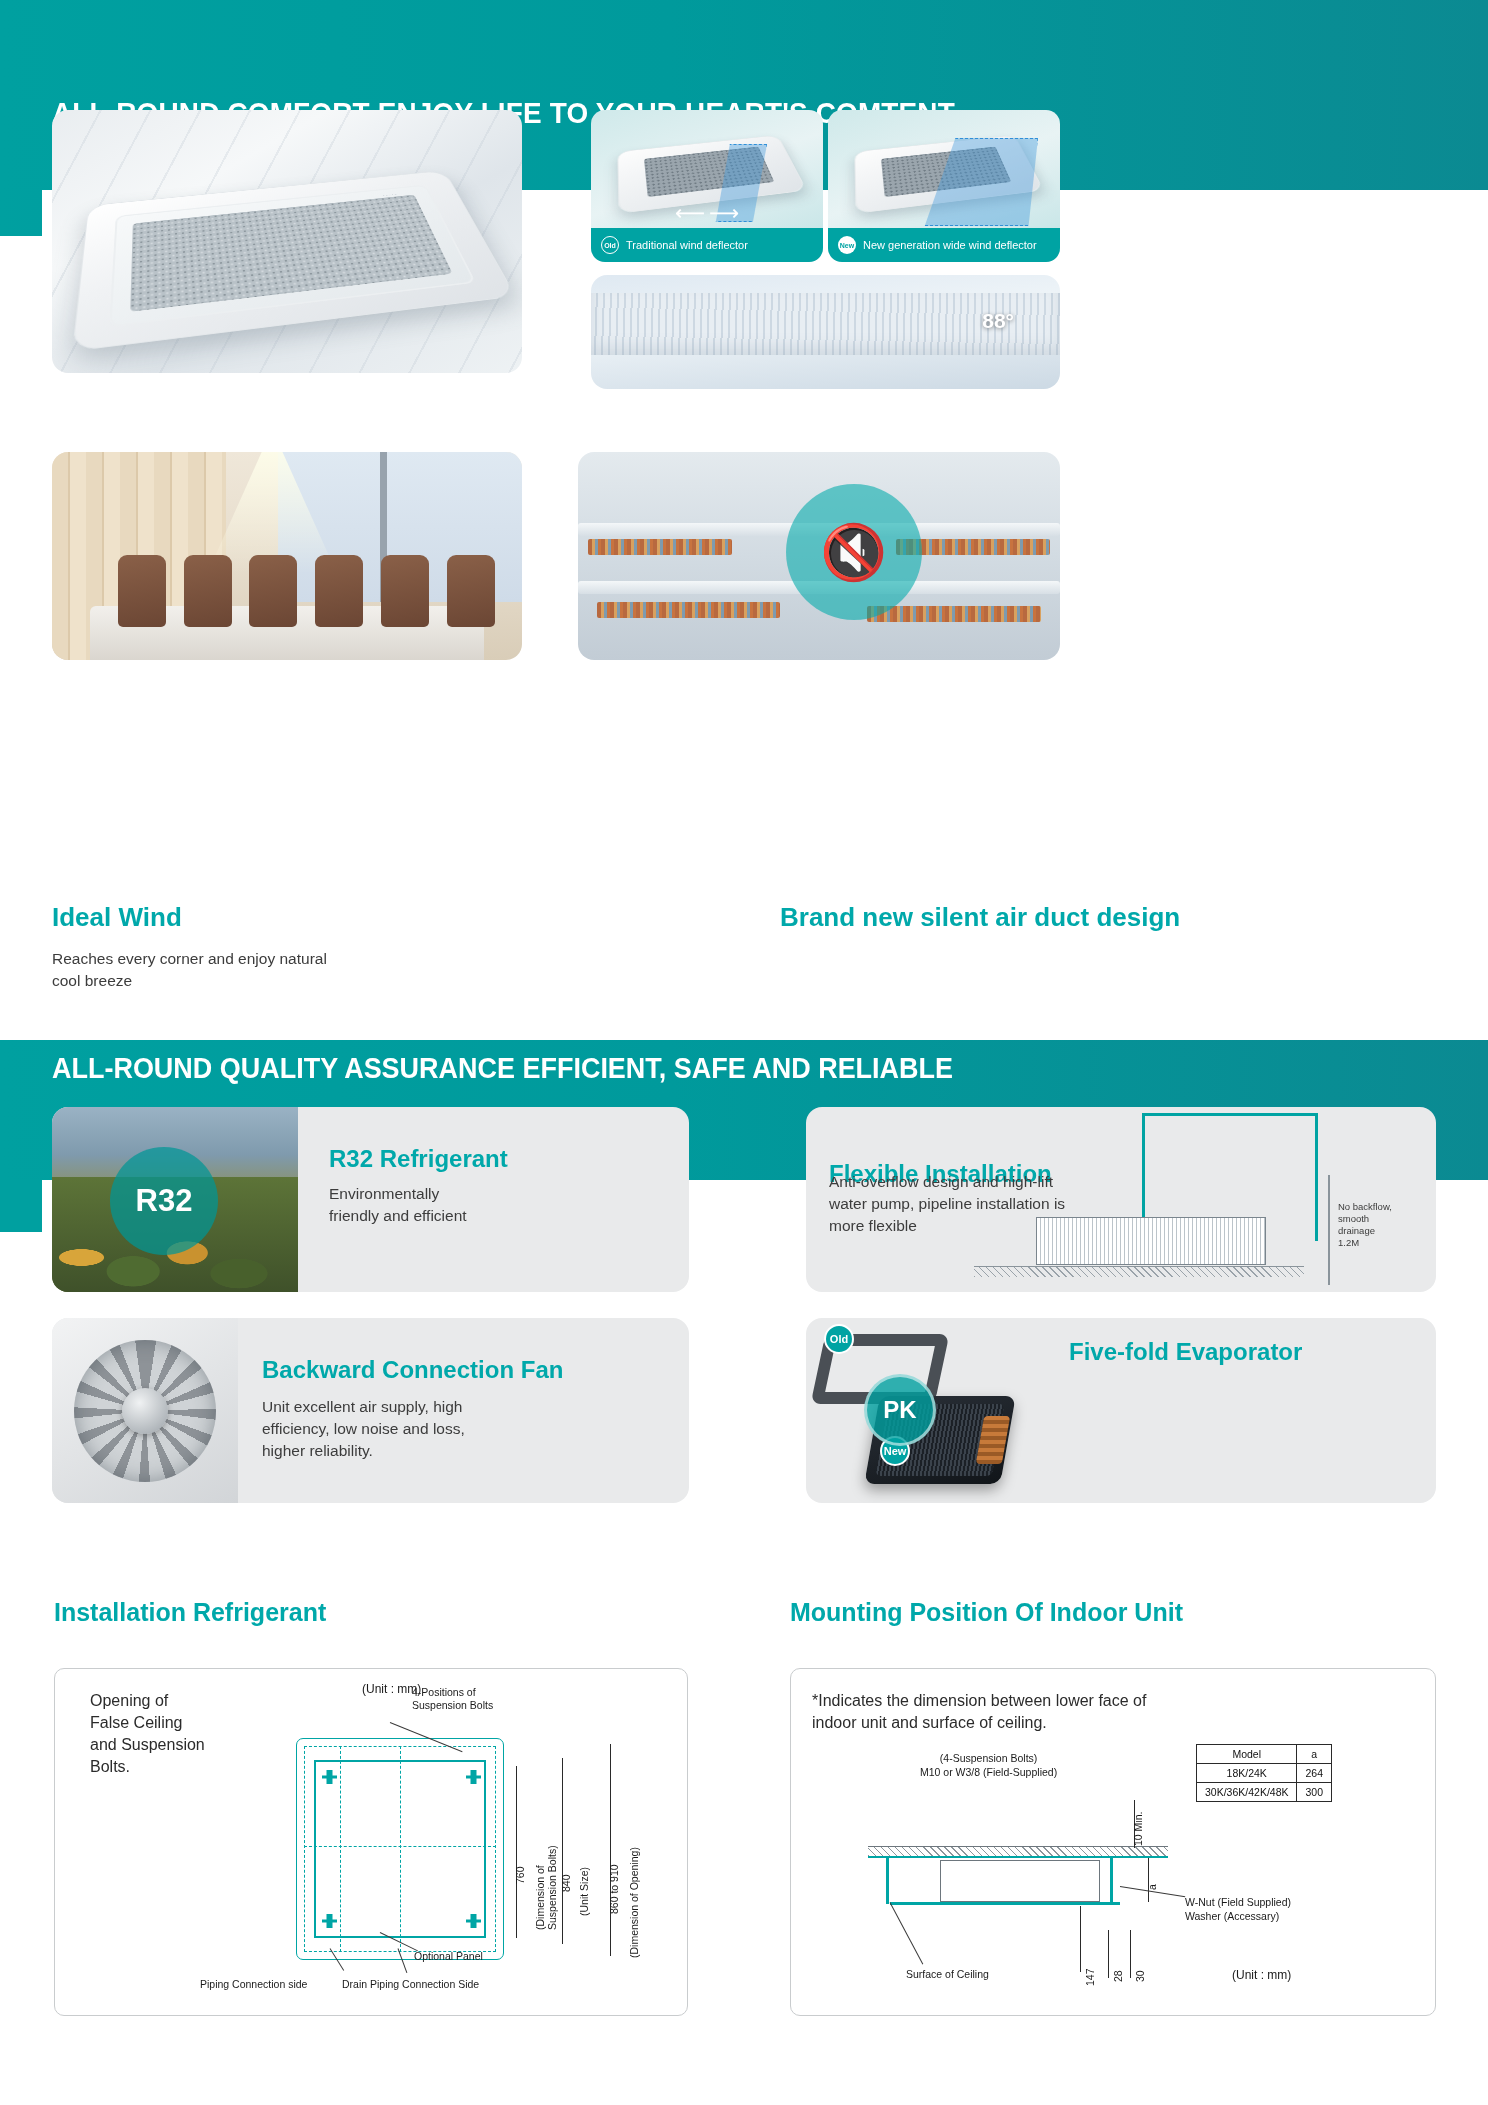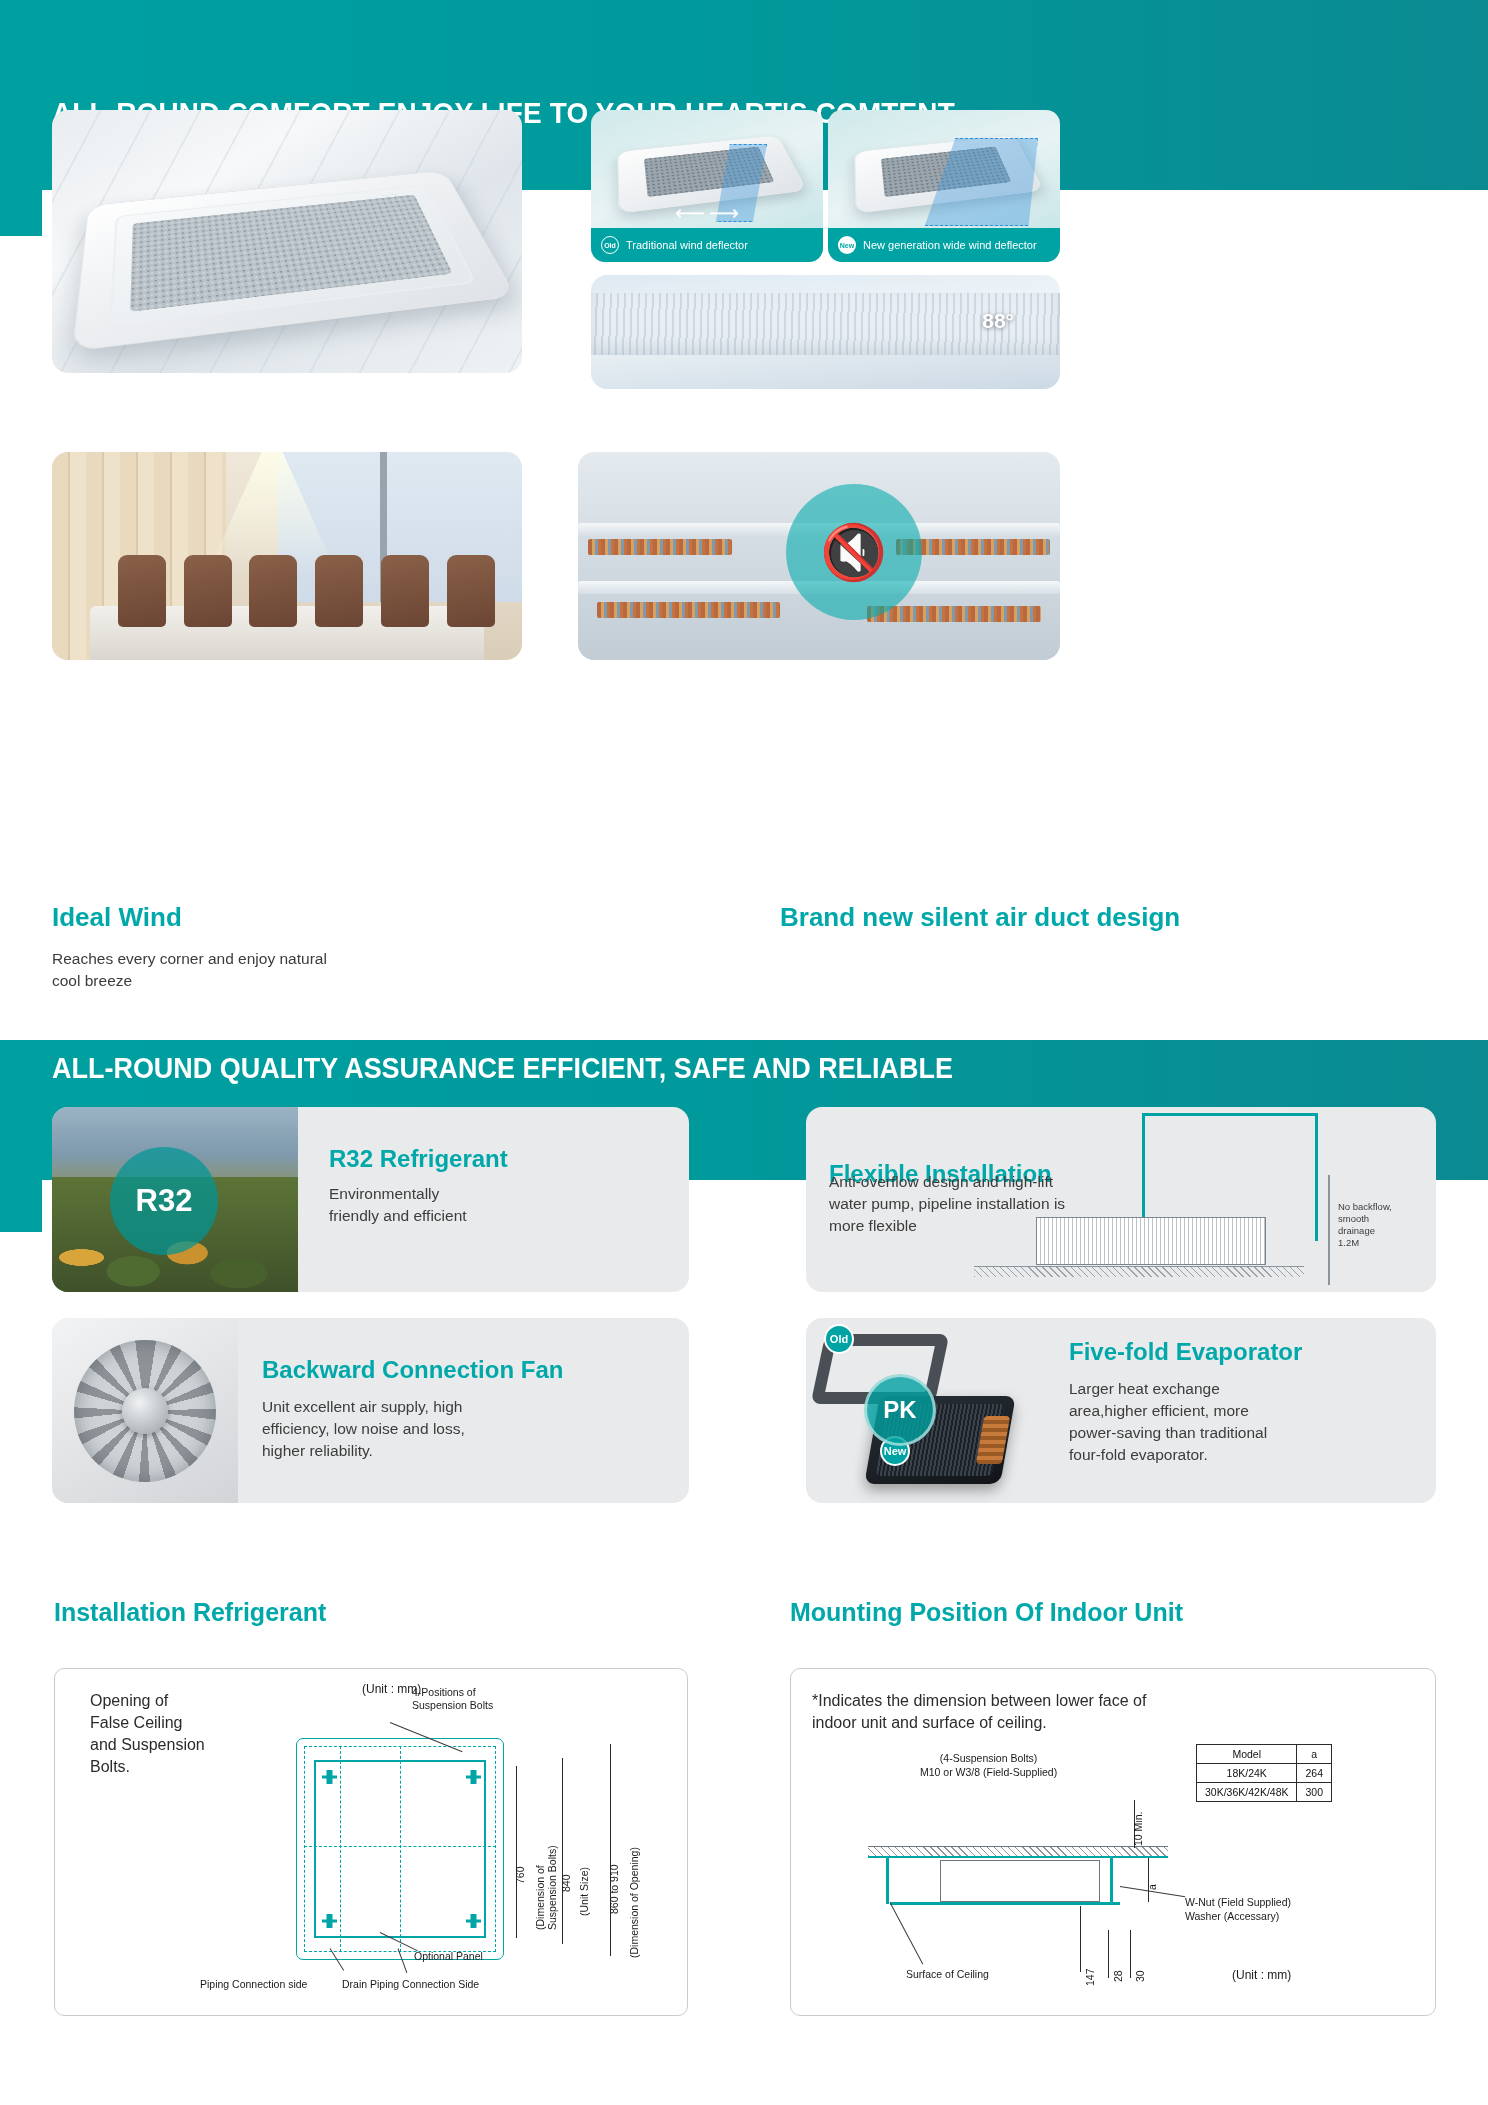--- a/index.html
+++ b/index.html
@@ -556,24 +556,20 @@
       <div class="evap-old"></div>
       <div class="evap-new">
         <div class="evap-fins"></div>
         <div class="evap-copper"></div>
       </div>
       <div class="tag-old">Old</div>
       <div class="tag-new">New</div>
       <div class="pk-badge">PK</div>
     </div>
     <div class="card-title" style="left:263px; top:20px;">Five-fold Evaporator</div>
-    <div class="card-body" style="left:263px; top:60px; white-space:pre-line;">Larger heat exchange
-area,higher efficient, more
-power-saving than traditional
-four-fold evaporator.</div>
   </div>
 
   <div class="diag-title" style="left:54px; top:1598px;">Installation Refrigerant</div>
   <div class="diag-box dbox-l"></div>
 
   <div class="dim-note" style="left:90px; top:1690px; white-space:pre-line;">Opening of
 False Ceiling
 and Suspension
 Bolts.</div>
   <div class="tiny" style="left:362px; top:1682px; font-size:12px;">(Unit : mm)</div>

